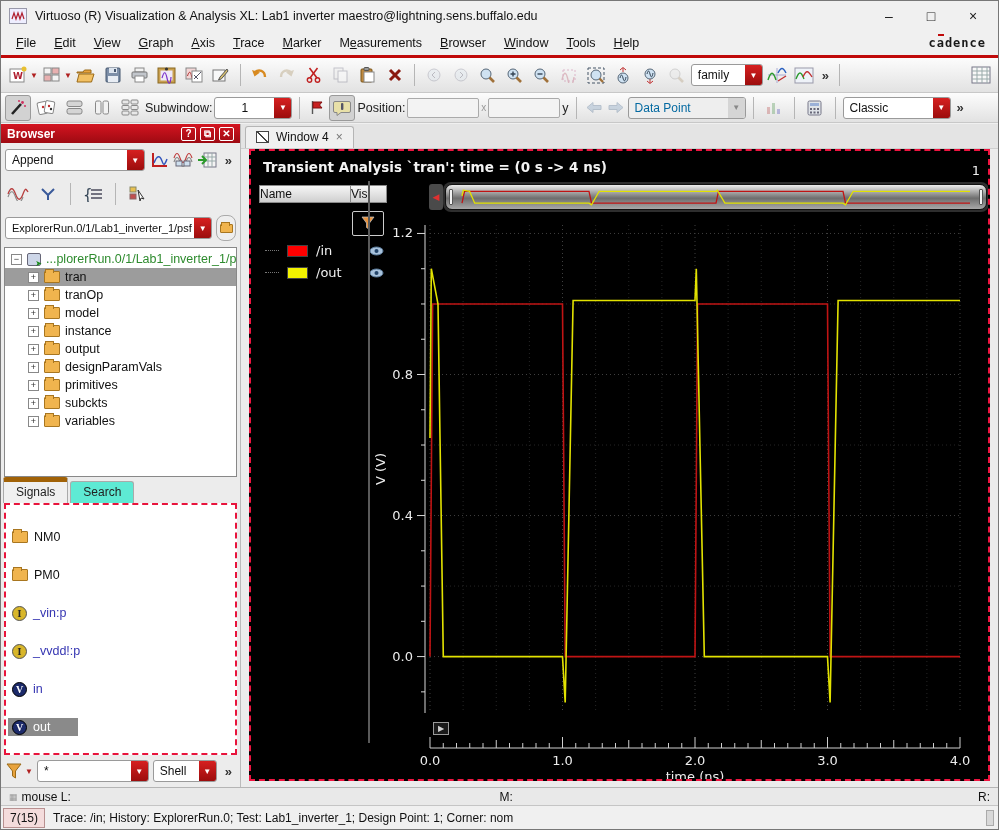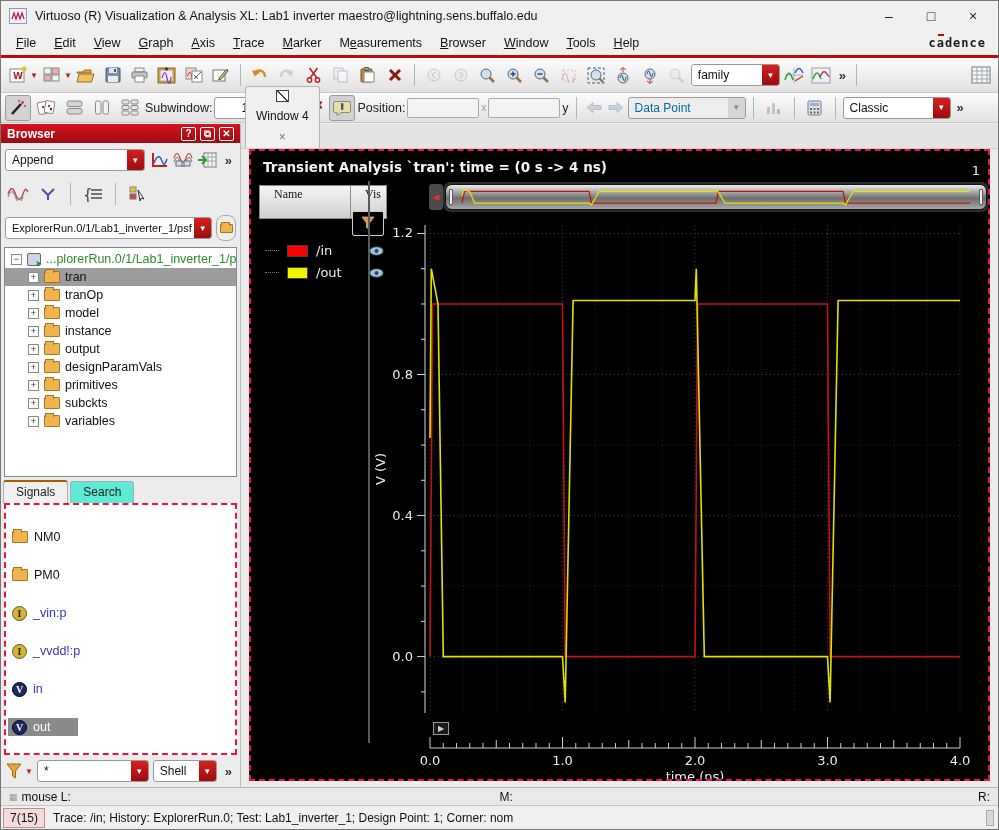--- a/index.html
+++ b/index.html
@@ -58,44 +58,44 @@
   .tree-row .indent { width:12px; }
   .expander { width:11px; height:11px; border:1px solid #888; background:#fff; font-size:9px; line-height:9px; text-align:center; color:#333; flex:none; }
   .folder { width:16px; height:12px; background:#f0b44e; border:1px solid #a87620; border-radius:1px; position:relative; flex:none; }
   .folder:before { content:""; position:absolute; top:-3px; left:0; width:7px; height:3px; background:#f0b44e; border:1px solid #a87620; border-bottom:none; }
   .db-icon { width:14px; height:13px; background:#cdd6e8; border:1px solid #667; border-radius:2px; position:relative; flex:none; }
   .db-icon:after { content:"➤"; position:absolute; right:-2px; bottom:-3px; font-size:8px; color:#1a8a1a; }
 
   
   .tabs { display:flex; align-items:flex-end; height:24px; padding:0 2px; gap:2px; background:#ececec; }
   .tab { padding:3px 12px 4px; background:#5eead4; border:1px solid #aaa; border-bottom:none; border-radius:3px 3px 0 0; color:#222; }
-  .tab.active { background:#f0f0f0; border-top:2px solid #a16207; font-weight:normal; }
+  .tab.active { background:#f0f0f0; border-top:5px solid #a16207; font-weight:normal; }
 
   .siglist { height:252px; background:#fff; border:2px dashed #e8143c; margin:0 3px; padding:3px 2px; overflow:hidden; }
   .sig-row { display:flex; align-items:center; gap:6px; height:18px; padding:0 4px; font-size:12.5px; color:#3535b2;margin-top:20px; }
   .sig-row.sel { background:#8a8a8a; color:#fff; width:70px; }
   .badge-ico { width:15px; height:15px; border-radius:50%; color:#fff; font-size:10px; font-weight:bold; display:flex; align-items:center; justify-content:center; flex:none; font-family:"Liberation Serif", serif; }
   .badge-ico.volt { background:#1c2a6a; border:1px solid #000; }
   .badge-ico.cur { background:#d8b62a; border:1px solid #555; color:#222; }
 
   .filter-row { display:flex; align-items:center; gap:4px; padding:5px 4px; margin-top:auto; }
 
   
   .tabbar { height:25px; background:#e4e4e4; display:flex; align-items:flex-end; padding-left:4px; border-bottom:1px solid #cfcfcf; }
-  .gtab { display:flex; align-items:center; gap:7px; background:#f0f0f0; border:1px solid #b5b5b5; border-bottom:none; border-radius:3px 3px 0 0; padding:3px 10px 4px; color:#111;flex-direction:column; }
+  .gtab { display:flex; align-items:center; gap:7px; background:#f0f0f0; border:1px solid #b5b5b5; border-bottom:none; border-radius:3px 3px 0 0; padding:3px 10px 4px; color:#111; }
   .gtab .winicon { width:13px; height:12px; background:#fff; border:1px solid #444; position:relative; }
   .gtab .winicon:before { content:""; position:absolute; left:0; top:0; width:100%; height:100%; background:linear-gradient(45deg, transparent 46%, #444 46%, #444 54%, transparent 54%); }
   .gtab .x { color:#777; font-size:12px; }
 
   .graph-panel { position:relative; flex:1; margin:0 8px 6px 8px; background:#000; border:2px dashed #f01440; overflow:hidden; }
   .gtitle { position:absolute; left:12px; top:8px; color:#f2f2f2; font-size:13.5px; font-weight:bold; font-family:"DejaVu Sans", sans-serif; }
   .gsubnum { position:absolute; right:8px; top:12px; color:#eee; font-size:13px; font-family:"DejaVu Sans", sans-serif; }
 
   .leghead { position:absolute; left:8px; top:34px; display:flex; }
-  .leghead .hc { background:linear-gradient(180deg,#f8f8f8,#cycle); background:linear-gradient(180deg,#f6f6f6,#cfcfcf); border:1px solid #8a8a8a; color:#111; font-size:12px; padding:1px 14px; height:34px;font-family:Liberation Serif, serif; }
+  .leghead .hc { background:linear-gradient(180deg,#f8f8f8,#cycle); background:linear-gradient(180deg,#f6f6f6,#cfcfcf); border:1px solid #8a8a8a; color:#111; font-size:12px; padding:1px 0; height:18px; }
   .leghead .hc.name { width:92px; }
   .leghead .hc.vis { width:36px; border-left:none; }
   .funnel-btn { position:absolute; left:101px; top:60px; width:32px; height:25px; background:#000; border:1px solid #ccc; border-radius:2px; display:flex; align-items:center; justify-content:center; }
   .leg-row { position:absolute; display:flex; align-items:center; gap:8px; }
   .leg-guide { width:14px; border-top:1px dotted #777; }
   .swatch { width:21px; height:12px; border:1px solid #444; }
   .leg-label { color:#f0f0f0; font-size:13px; font-family:"DejaVu Sans", sans-serif; }
   .leg-eye { position:absolute; left:104px; }
 
   .vsplit { position:absolute; left:117px; top:30px; bottom:36px; width:2px; background:#5a5a5a; }
@@ -362,21 +362,21 @@
       </span>
     </span>
   <span class="tbtn dim">
       <span class="ico">
         <svg width="17" height="17" viewBox="0 0 17 17">
           <circle cx="7" cy="7" r="5" fill="#e5e5e5" stroke="#999"></circle>
           <line x1="10.5" y1="10.5" x2="15" y2="15" stroke="#b5a080" stroke-width="2.6"></line>
         </svg>
       </span>
     </span>
-  <span class="combo" style="width:89px">
+  <span class="combo" style="width:72px">
       <span class="val">family</span>
       <span class="arr" style="margin-left:auto">▼</span>
     </span>
   <span class="tbtn">
       <span class="ico">
         <svg width="20" height="17" viewBox="0 0 20 17">
           <path d="M1 8 h18 M10 1 v15" stroke="#99c" stroke-width=".8"></path>
           <path d="M1 13 c3-9 5-9 8 0" stroke="#2a9a2a" fill="none" stroke-width="1.4"></path>
           <path d="M11 6 c3-6 5-6 8 0" stroke="#2a60c0" fill="none" stroke-width="1.4"></path>
           <path d="M11 14 l8-5" stroke="#c03030" stroke-width="1.4"></path>

